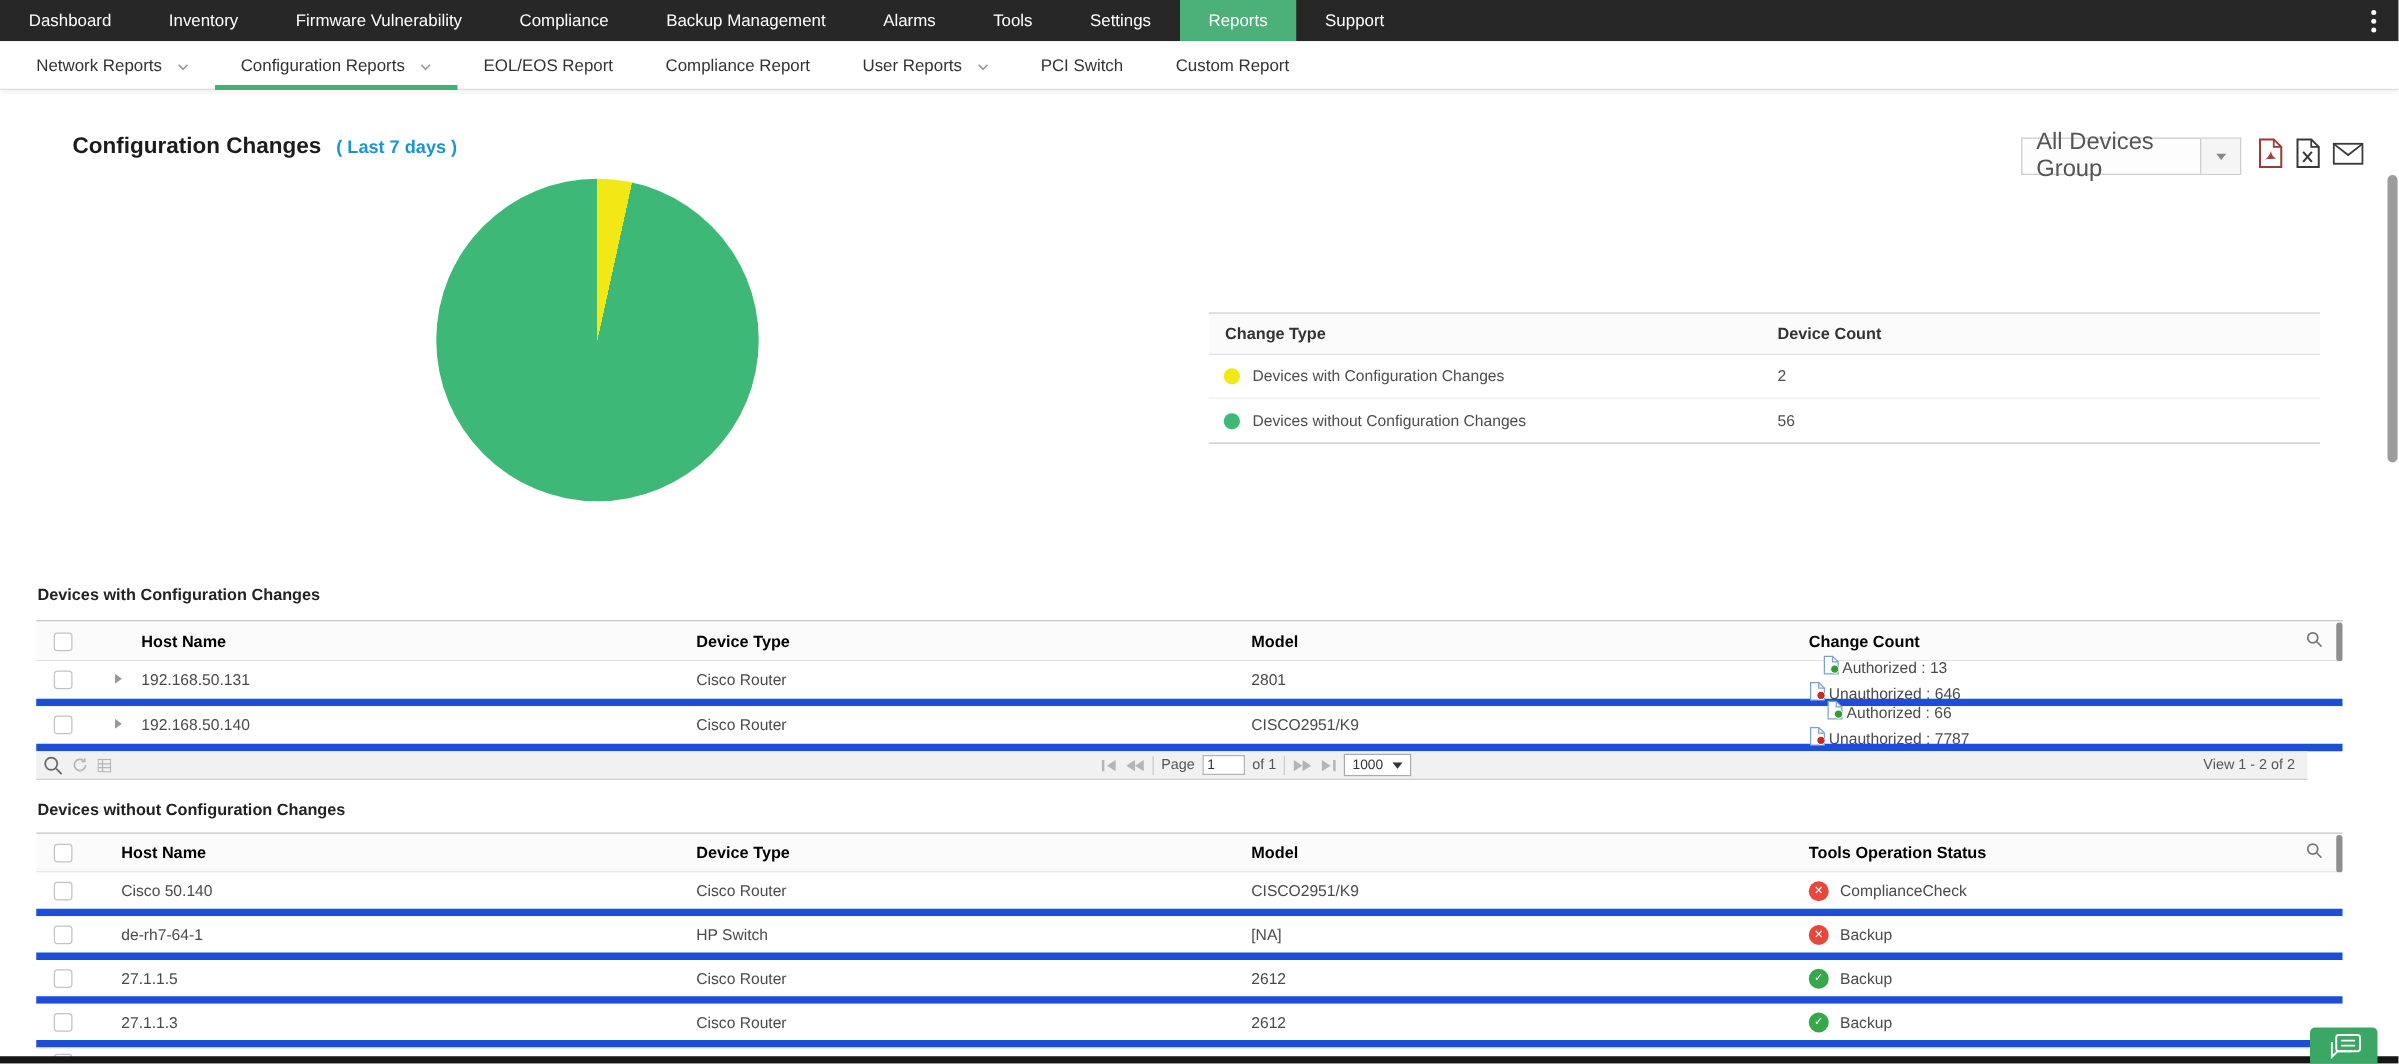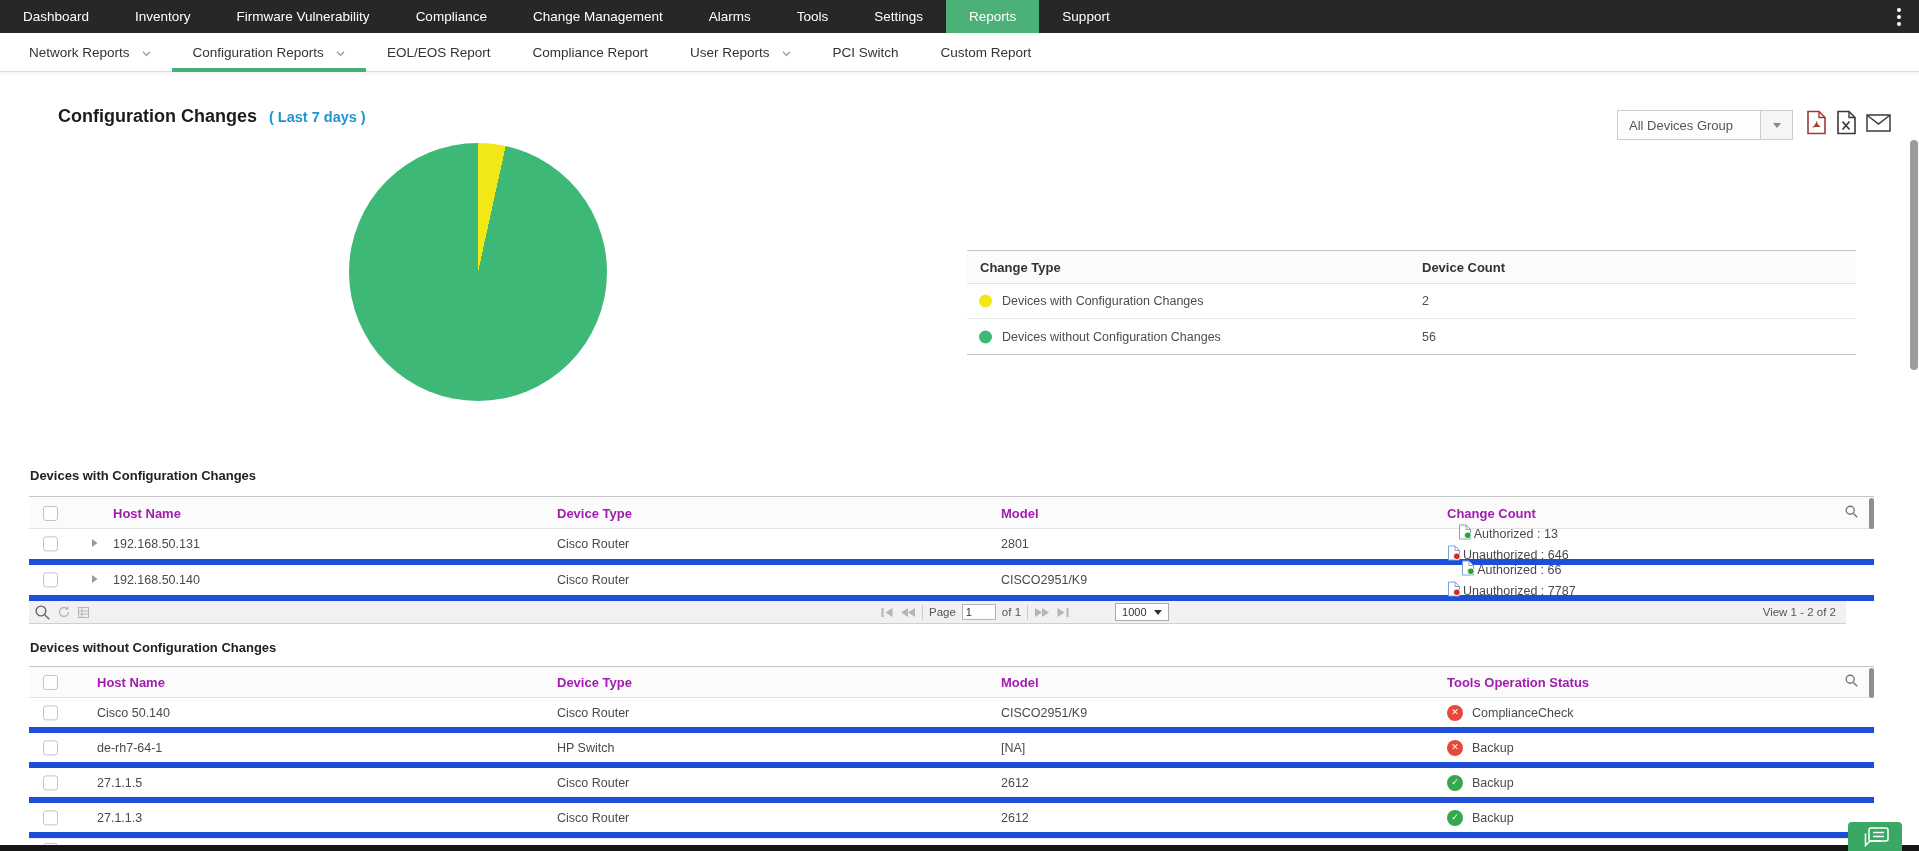--- a/index.html
+++ b/index.html
@@ -19,21 +19,21 @@
   .sn-item { display:flex; align-items:center; padding:0 21px; font-size:13.5px; color:#333; cursor:pointer; white-space:nowrap; position:relative; }
   .sn-item svg { margin-left:12px; }
   .sn-item.active::after { content:""; position:absolute; left:0; right:0; bottom:-1px; height:4px; background:#44b078; }
 
   
   .page-head { position:absolute; left:30px; top:106px; display:flex; align-items:baseline; }
   .page-title { font-size:18px; font-weight:700; color:#1c1c1c;margin-left:28px; }
   .page-period { font-size:14.5px; font-weight:600; color:#1d94d2; margin-left:12px; }
 
   .group-select { position:absolute; left:1617px; top:110px; width:176px; height:30px; border:1px solid #ccc; background:#fdfdfd; display:flex; align-items:center; cursor:pointer; }
-  .group-select .gs-label { flex:1; font-size:13px; color:#555; padding-left:11px; }
+  .group-select .gs-label { flex:1; font-size:19px; color:#555; padding-left:11px; }
   .group-select .gs-arrow { width:32px; height:100%; border-left:1px solid #ccc; background:#f5f5f5; display:flex; align-items:center; justify-content:center; }
   .caret-down { width:0; height:0; border-left:4px solid transparent; border-right:4px solid transparent; border-top:5px solid #888; }
   .export-icons { position:absolute; left:1806px; top:110px; display:flex; align-items:center; gap:9px; }
   .export-icons .eicon { cursor:pointer; display:flex; align-items:center; }
 
   
   .pie { position:absolute; left:349px; top:143px; width:258px; height:258px; border-radius:50%; }
 
   
   .legend { position:absolute; left:967px; top:250px; width:889px; border-top:1px solid #c6c6c6; border-bottom:1px solid #c6c6c6; }
@@ -41,41 +41,41 @@
   .lg-head span, .lg-row span.lbl, .lg-row span.cnt { position:absolute; top:50%; transform:translateY(-50%); }
   .lg-col1 { left:13px; } .lg-col2 { left:455px; }
   .lg-row { position:relative; height:35px; border-bottom:1px solid #ececec; font-size:12.5px; color:#4d4d4d; }
   .lg-row:last-child { border-bottom:none; }
   .lg-row .dot { position:absolute; left:12px; top:50%; transform:translateY(-50%); width:13px; height:13px; border-radius:50%; }
   .lg-row .lbl { left:35px; } .lg-row .cnt { left:455px; }
 
   
   .sec-title { position:absolute; left:30px; font-size:13px; font-weight:700; color:#222; }
   .grid { position:absolute; left:29px; width:1845px; }
-  .g-head { position:relative; height:33px; background:#fbfbfb; border-top:1px solid #c6c6c6; border-bottom:1px solid #e2e2e2; font-size:13px; font-weight:700; color:#a21caf; }
+  .g-head { position:relative; height:33px; background:#fbfbfb; border-top:1px solid #c6c6c6; border-bottom:1px solid #e2e2e2; font-size:13px; font-weight:700; color:#000000; }
   .g-row { position:relative; height:36px; border-bottom:6px solid #1d4ed8; font-size:12.5px; color:#4a4a4a; background:#fff; }
   .cell { position:absolute; top:50%; transform:translateY(-50%); white-space:nowrap; }
   .c-check { left:14px; } .c-arrow { left:62px; } .c-host1 { left:84px; } .c-host2 { left:68px; }
   .c-type { left:528px; } .c-model { left:972px; } .c-last { left:1418px; }
   .cb { display:inline-block; width:15px; height:15px; border:1px solid #c3c3c3; border-radius:3px; background:#fff; cursor:pointer; vertical-align:middle; }
   .g-search { position:absolute; right:16px; top:50%; transform:translateY(-50%); cursor:pointer; }
   .g-thumb { position:absolute; right:0; top:1px; width:5px; height:31px; background:#8f8f8f; border-radius:3px; }
   .chg { display:flex; align-items:center; gap:2px;flex-direction:column; }
   .chg .grp { display:flex; align-items:center; gap:2px; margin-right:2px; }
   .status { display:flex; align-items:center; gap:9px; }
   .st-ico { width:16px; height:16px; border-radius:50%; display:flex; align-items:center; justify-content:center; color:#fff; font-size:9px; font-weight:700; line-height:1; }
   .st-fail { background:#e8483b; } .st-ok { background:#35a84c; }
 
   
   .pager { position:absolute; left:29px; top:601px; width:1817px; height:23px; background:#f1f1f1; border-bottom:1px solid #cfcfcf; font-size:11.5px; color:#555; }
   .pg-left { position:absolute; left:6px; top:0; height:100%; display:flex; align-items:center; gap:8px; }
   .pg-mid { position:absolute; left:852px; top:0; height:100%; display:flex; align-items:center; gap:6px; }
   .pg-mid .sep { width:1px; height:15px; background:#ccc; }
   .pg-input { width:34px; height:16px; border:1px solid #b5b5b5; font-size:11px; padding:0 3px; color:#333; background:#fff; }
-  .pg-select { display:flex; align-items:center; gap:7px; border:1px solid #aaa; background:#fff; height:18px; padding:0 6px; font-size:11px; color:#333; cursor:pointer;margin-left:40px; }
+  .pg-select { display:flex; align-items:center; gap:7px; border:1px solid #aaa; background:#fff; height:18px; padding:0 6px; font-size:11px; color:#333; cursor:pointer; }
   .pg-view { position:absolute; right:10px; top:0; height:100%; display:flex; align-items:center; }
   .pg-btn { display:flex; align-items:center; cursor:pointer; }
 
   
   .v-scroll { position:absolute; right:1px; top:140px; width:8px; height:230px; background:#9c9c9c; border-radius:4px; }
   .bottom-strip { position:absolute; left:0; top:845px; width:1919px; height:6px; background:#161616; }
   .chat-btn { position:absolute; right:17px; top:822px; width:54px; height:29px; background:#3aa864; border-radius:4px 4px 0 0; display:flex; justify-content:center; padding-top:5px; cursor:pointer; }
   .partial-row { position:absolute; left:29px; top:838px; width:1845px; height:10px; overflow:hidden; border-top:1px solid #ececec; }
   .partial-row .cb { position:absolute; left:14px; top:4px; }
 </style>
@@ -83,21 +83,21 @@
 <body>
 
 <div class="screen">
 
   <div class="topnav">
 
     <div class="tn-item">Dashboard</div>
       <div class="tn-item">Inventory</div>
       <div class="tn-item">Firmware Vulnerability</div>
       <div class="tn-item">Compliance</div>
-      <div class="tn-item">Change Management</div>
+      <div class="tn-item">Backup Management</div>
       <div class="tn-item">Alarms</div>
       <div class="tn-item">Tools</div>
       <div class="tn-item">Settings</div>
       <div class="tn-item active">Reports</div>
       <div class="tn-item">Support</div>
       <div class="kebab">
         <i></i>
         <i></i>
         <i></i>
       </div>

